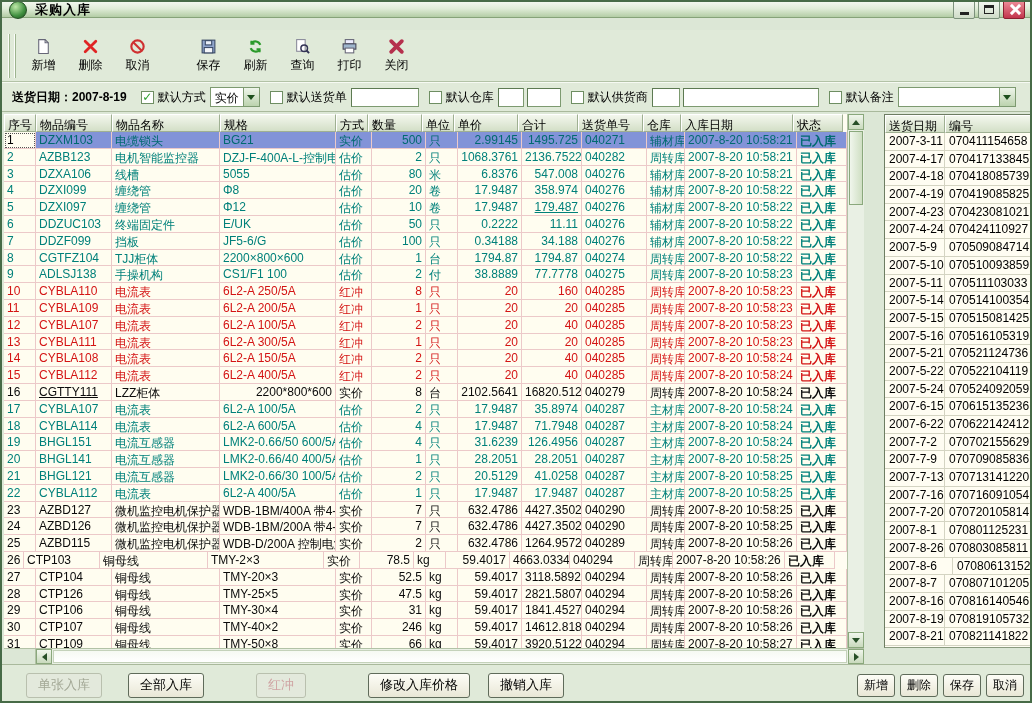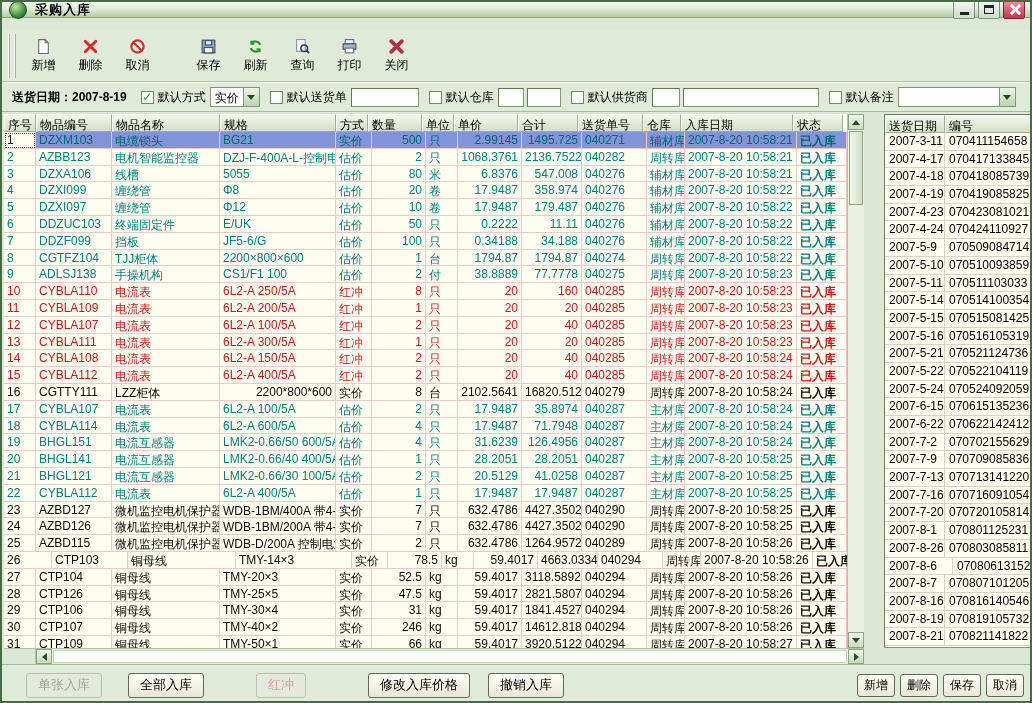--- a/index.html
+++ b/index.html
@@ -313,21 +313,21 @@
         </div>
         <div class="g-row row-teal">
           <div class="g-cell" style="width: 32px;">5</div>
           <div class="g-cell" style="width: 76px;">DZXI097</div>
           <div class="g-cell" style="width: 108px;">缠绕管</div>
           <div class="g-cell" style="width: 116px;">Φ12</div>
           <div class="g-cell" style="width: 36px;">估价</div>
           <div class="g-cell num" style="width: 54px;">10</div>
           <div class="g-cell" style="width: 32px;">卷</div>
           <div class="g-cell num" style="width: 64px;">17.9487</div>
-          <div class="g-cell num" style="width: 60px;">179.487</div>
+          <div class="g-cell num" style="width: 60px; text-decoration: underline;">179.487</div>
           <div class="g-cell" style="width: 65px;">040276</div>
           <div class="g-cell" style="width: 38px;">辅材库</div>
           <div class="g-cell" style="width: 112px;">2007-8-20 10:58:22</div>
           <div class="g-cell status" style="width: 50px;">已入库</div>
         </div>
         <div class="g-row row-teal">
           <div class="g-cell" style="width: 32px;">6</div>
           <div class="g-cell" style="width: 76px;">DDZUC103</div>
           <div class="g-cell" style="width: 108px;">终端固定件</div>
           <div class="g-cell" style="width: 116px;">E/UK</div>
@@ -471,21 +471,21 @@
           <div class="g-cell" style="width: 32px;">只</div>
           <div class="g-cell num" style="width: 64px;">20</div>
           <div class="g-cell num" style="width: 60px;">40</div>
           <div class="g-cell" style="width: 65px;">040285</div>
           <div class="g-cell" style="width: 38px;">周转库</div>
           <div class="g-cell" style="width: 112px;">2007-8-20 10:58:24</div>
           <div class="g-cell status" style="width: 50px;">已入库</div>
         </div>
         <div class="g-row row-black">
           <div class="g-cell" style="width: 32px;">16</div>
-          <div class="g-cell" style="width: 76px;">CGTTY111</div>
+          <div class="g-cell" style="width: 76px; text-decoration: underline;">CGTTY111</div>
           <div class="g-cell" style="width: 108px;">LZZ柜体</div>
           <div class="g-cell" style="width: 116px; text-align: right;">2200*800*600</div>
           <div class="g-cell" style="width: 36px;">实价</div>
           <div class="g-cell num" style="width: 54px;">8</div>
           <div class="g-cell" style="width: 32px;">台</div>
           <div class="g-cell num" style="width: 64px;">2102.5641</div>
           <div class="g-cell num" style="width: 60px;">16820.5128</div>
           <div class="g-cell" style="width: 65px;">040279</div>
           <div class="g-cell" style="width: 38px;">周转库</div>
           <div class="g-cell" style="width: 112px;">2007-8-20 10:58:24</div>
@@ -620,24 +620,24 @@
           <div class="g-cell num" style="width: 54px;">2</div>
           <div class="g-cell" style="width: 32px;">只</div>
           <div class="g-cell num" style="width: 64px;">632.4786</div>
           <div class="g-cell num" style="width: 60px;">1264.9572</div>
           <div class="g-cell" style="width: 65px;">040289</div>
           <div class="g-cell" style="width: 38px;">周转库</div>
           <div class="g-cell" style="width: 112px;">2007-8-20 10:58:26</div>
           <div class="g-cell status" style="width: 50px;">已入库</div>
         </div>
         <div class="g-row row-black">
-          <div class="g-cell" style="width: 48px;">26</div>
+          <div class="g-cell" style="width: 20px; text-align: right;">26</div>
           <div class="g-cell" style="width: 76px;">CTP103</div>
           <div class="g-cell" style="width: 108px;">铜母线</div>
-          <div class="g-cell" style="width: 116px;">TMY-14×3</div>
+          <div class="g-cell" style="width: 116px;">TMY-2×3</div>
           <div class="g-cell" style="width: 36px;">实价</div>
           <div class="g-cell num" style="width: 54px;">78.5</div>
           <div class="g-cell" style="width: 32px;">kg</div>
           <div class="g-cell num" style="width: 64px;">59.4017</div>
           <div class="g-cell num" style="width: 60px;">4663.03345</div>
           <div class="g-cell" style="width: 65px;">040294</div>
           <div class="g-cell" style="width: 38px;">周转库</div>
           <div class="g-cell" style="width: 112px;">2007-8-20 10:58:26</div>
           <div class="g-cell status" style="width: 50px;">已入库</div>
         </div>
@@ -698,21 +698,21 @@
           <div class="g-cell num" style="width: 60px;">14612.8182</div>
           <div class="g-cell" style="width: 65px;">040294</div>
           <div class="g-cell" style="width: 38px;">周转库</div>
           <div class="g-cell" style="width: 112px;">2007-8-20 10:58:26</div>
           <div class="g-cell status" style="width: 50px;">已入库</div>
         </div>
         <div class="g-row row-black">
           <div class="g-cell" style="width: 32px;">31</div>
           <div class="g-cell" style="width: 76px;">CTP109</div>
           <div class="g-cell" style="width: 108px;">铜母线</div>
-          <div class="g-cell" style="width: 116px;">TMY-50×1</div>
+          <div class="g-cell" style="width: 116px;">TMY-50×8</div>
           <div class="g-cell" style="width: 36px;">实价</div>
           <div class="g-cell num" style="width: 54px;">66</div>
           <div class="g-cell" style="width: 32px;">kg</div>
           <div class="g-cell num" style="width: 64px;">59.4017</div>
           <div class="g-cell num" style="width: 60px;">3920.5122</div>
           <div class="g-cell" style="width: 65px;">040294</div>
           <div class="g-cell" style="width: 38px;">周转库</div>
           <div class="g-cell" style="width: 112px;">2007-8-20 10:58:27</div>
           <div class="g-cell status" style="width: 50px;">已入库</div>
         </div>

